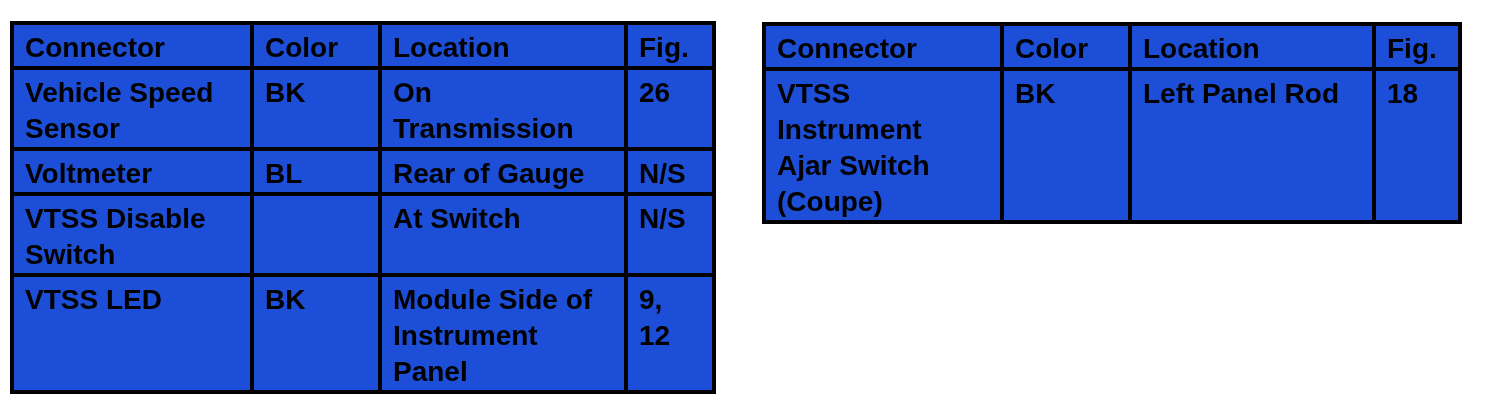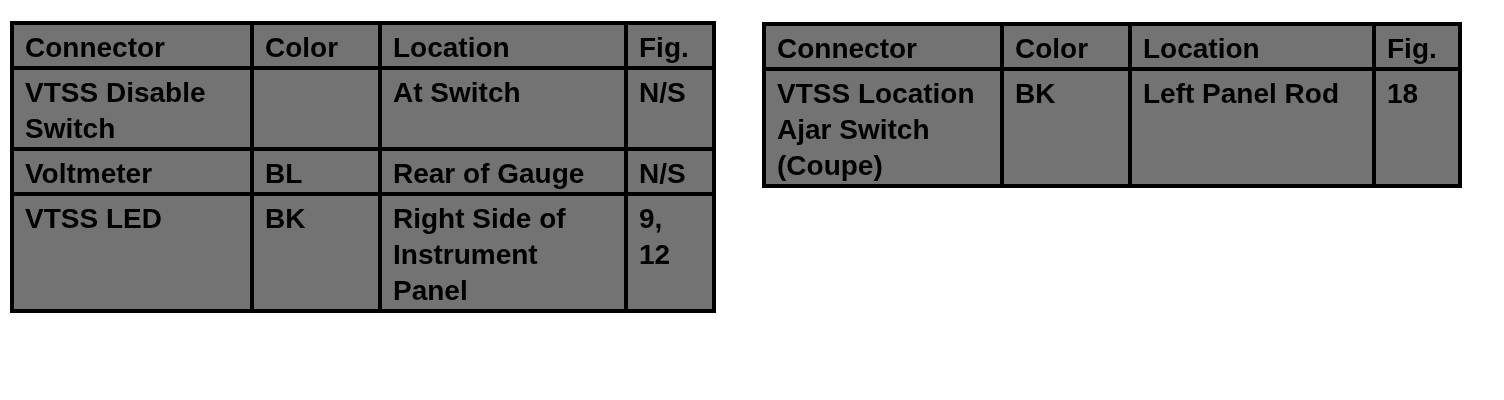--- a/index.html
+++ b/index.html
@@ -13,21 +13,21 @@
     position: relative;
     font-family: "Liberation Sans", sans-serif;
     font-weight: 700;
     color: #000000;
     overflow: hidden;
   }
   table.conn-table {
     border-collapse: collapse;
     position: absolute;
     table-layout: fixed;
-    background: #737373;
+    background: #1d4ed8;
   }
   table.conn-table th,
   table.conn-table td {
     border: 4px solid #000000;
     vertical-align: top;
     text-align: left;
     padding: 5px 8px 0 11px;
     font-size: 28px;
     line-height: 36px;
     font-weight: 700;
@@ -51,37 +51,44 @@
     </colgroup>
     <thead>
       <tr style="height:45px">
         <th>Connector</th>
         <th>Color</th>
         <th>Location</th>
         <th>Fig.</th>
       </tr>
     </thead>
     <tbody>
+      <tr style="height:76px">
+        <td>Vehicle Speed
+Sensor</td>
+        <td>BK</td>
+        <td>On Transmission</td>
+        <td>26</td>
+      </tr>
+      <tr style="height:45px">
+        <td>Voltmeter</td>
+        <td>BL</td>
+        <td>Rear of Gauge</td>
+        <td>N/S</td>
+      </tr>
       <tr style="height:73px">
         <td>VTSS Disable
 Switch</td>
         <td></td>
         <td>At Switch</td>
         <td>N/S</td>
       </tr>
-      <tr style="height:45px">
-        <td>Voltmeter</td>
-        <td>BL</td>
-        <td>Rear of Gauge</td>
-        <td>N/S</td>
-      </tr>
       <tr style="height:110px">
         <td>VTSS LED</td>
         <td>BK</td>
-        <td>Right Side of
+        <td>Module Side of
 Instrument
 Panel</td>
         <td>9,
 12</td>
       </tr>
     </tbody>
   </table>
 
   <table id="table-right" class="conn-table">
     <colgroup>
@@ -93,21 +100,21 @@
     <thead>
       <tr style="height:45px">
         <th>Connector</th>
         <th>Color</th>
         <th>Location</th>
         <th>Fig.</th>
       </tr>
     </thead>
     <tbody>
       <tr style="height:110px">
-        <td>VTSS Location
+        <td>VTSS Instrument
 Ajar Switch
 (Coupe)</td>
         <td>BK</td>
         <td>Left Panel Rod</td>
         <td>18</td>
       </tr>
     </tbody>
   </table>
 
 </div>

